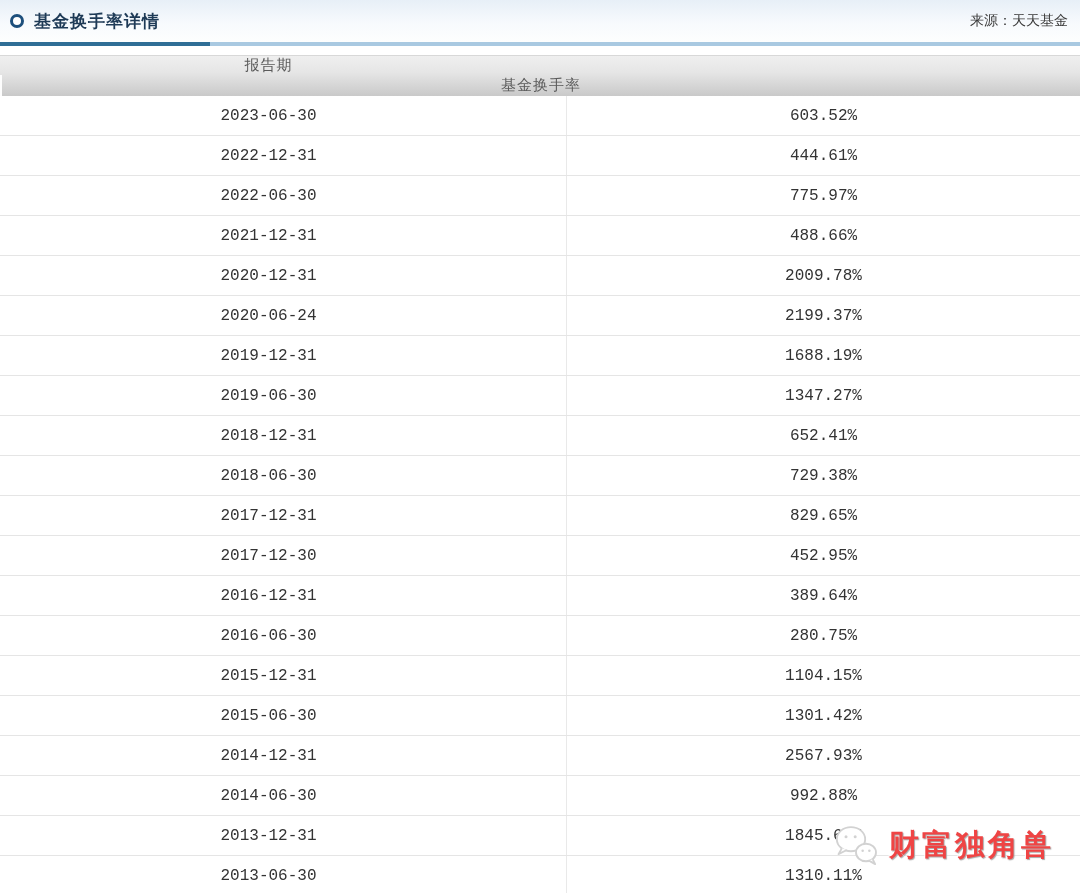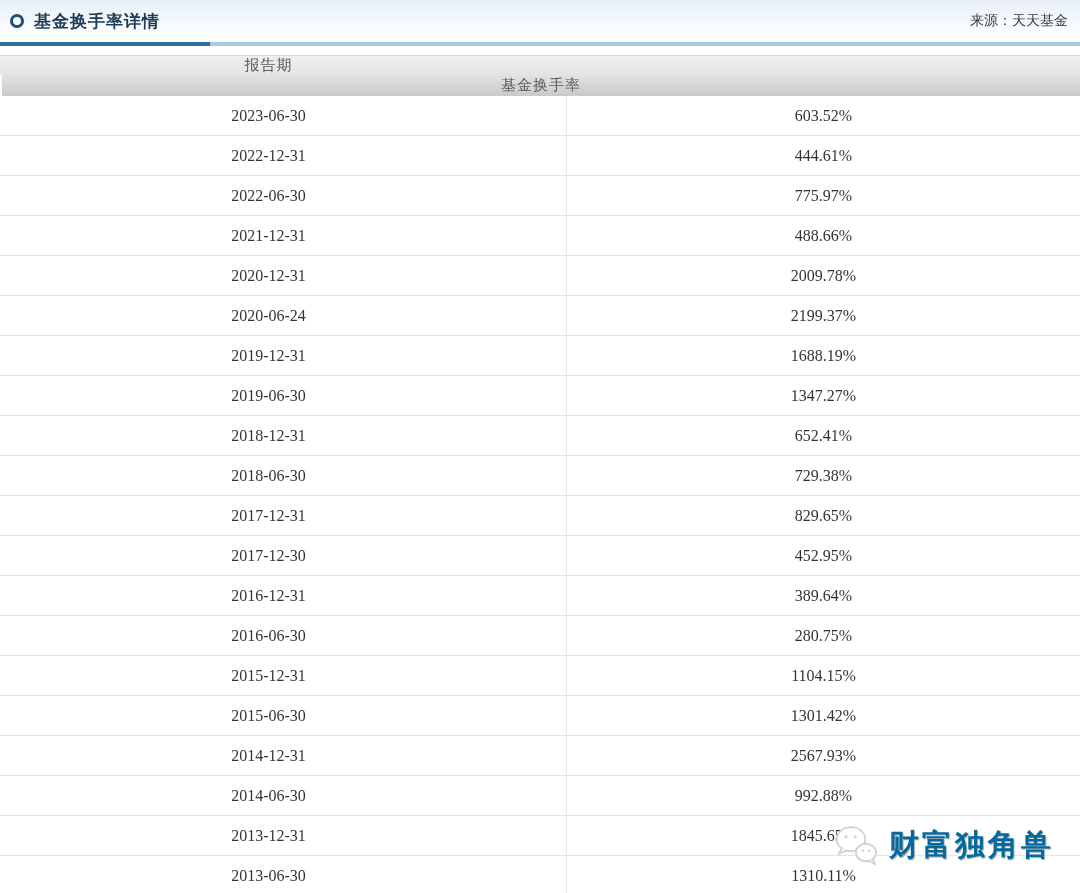--- a/index.html
+++ b/index.html
@@ -2,21 +2,21 @@
 <html><head>
 <meta charset="utf-8">
 <style>
   html, body { margin: 0; padding: 0; background: #fff; }
   #page {
     position: relative;
     width: 1080px;
     height: 893px;
     overflow: hidden;
     background: #fff;
-    font-family: Liberation Serif, serif;
+    font-family: Liberation Mono, monospace;
   }
   
   .topbar {
     height: 42px;
     background: linear-gradient(180deg, #e7eff7 0%, #f7fafd 55%, #fdfefe 100%);
     display: flex;
     align-items: center;
   }
   .ring {
     width: 14px; height: 14px;
@@ -85,21 +85,21 @@
     right: 26px;
     display: flex;
     align-items: center;
     pointer-events: none;
   }
   .watermark svg { width: 50px; height: 50px; margin-right: 8px; }
   .watermark .wm-text {
     font-size: 30px;
     font-weight: bold;
     letter-spacing: 3px;
-    color: #0369a1;
+    color: #ef4444;
     text-shadow: 1px 1px 1px #a8a8a8, -1px -1px 1px #ffffff;
   }
 </style>
 </head>
 <body>
 
 <div id="page">
 
   <div class="topbar">
     <span class="ring"></span>

